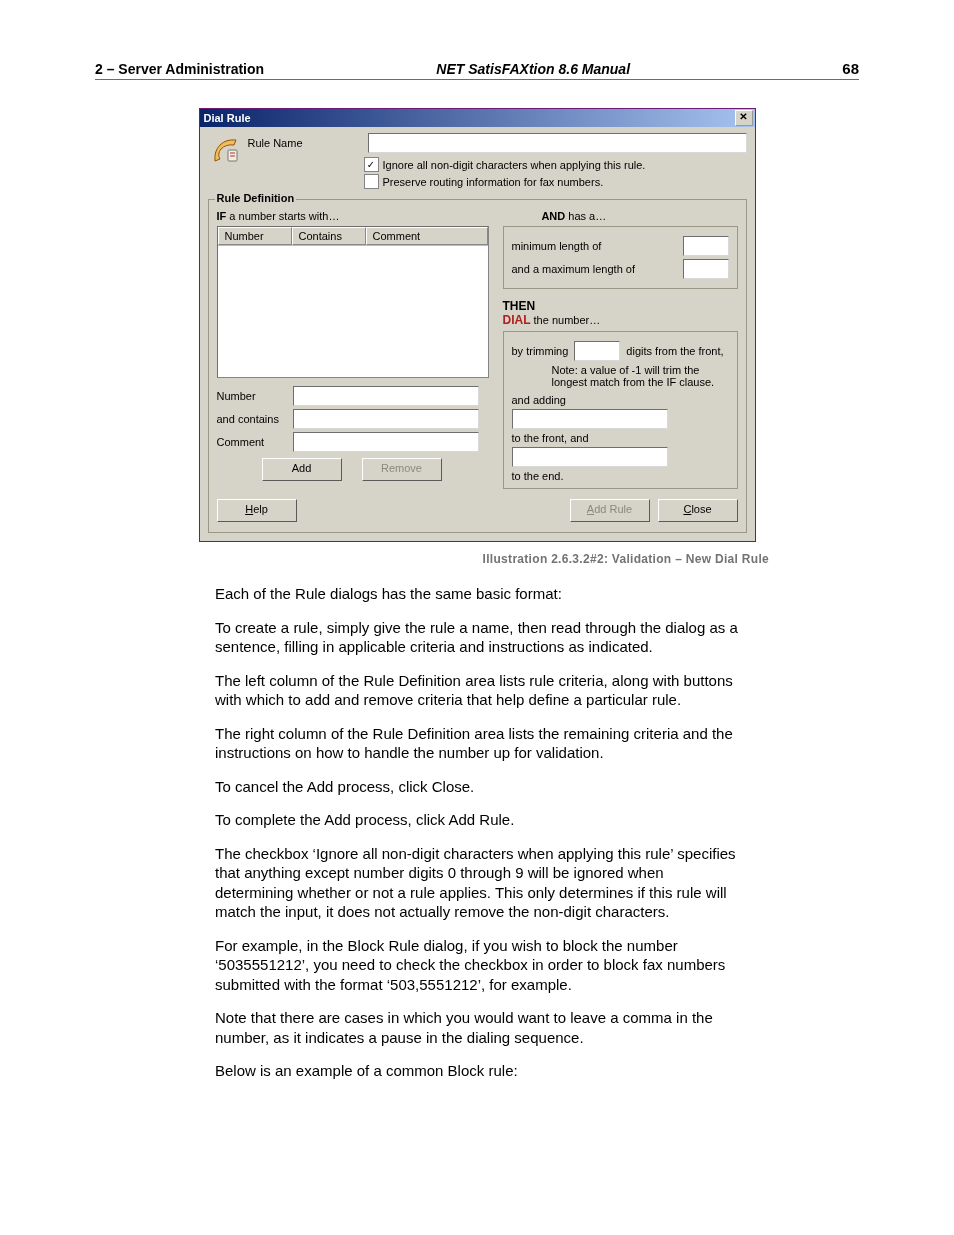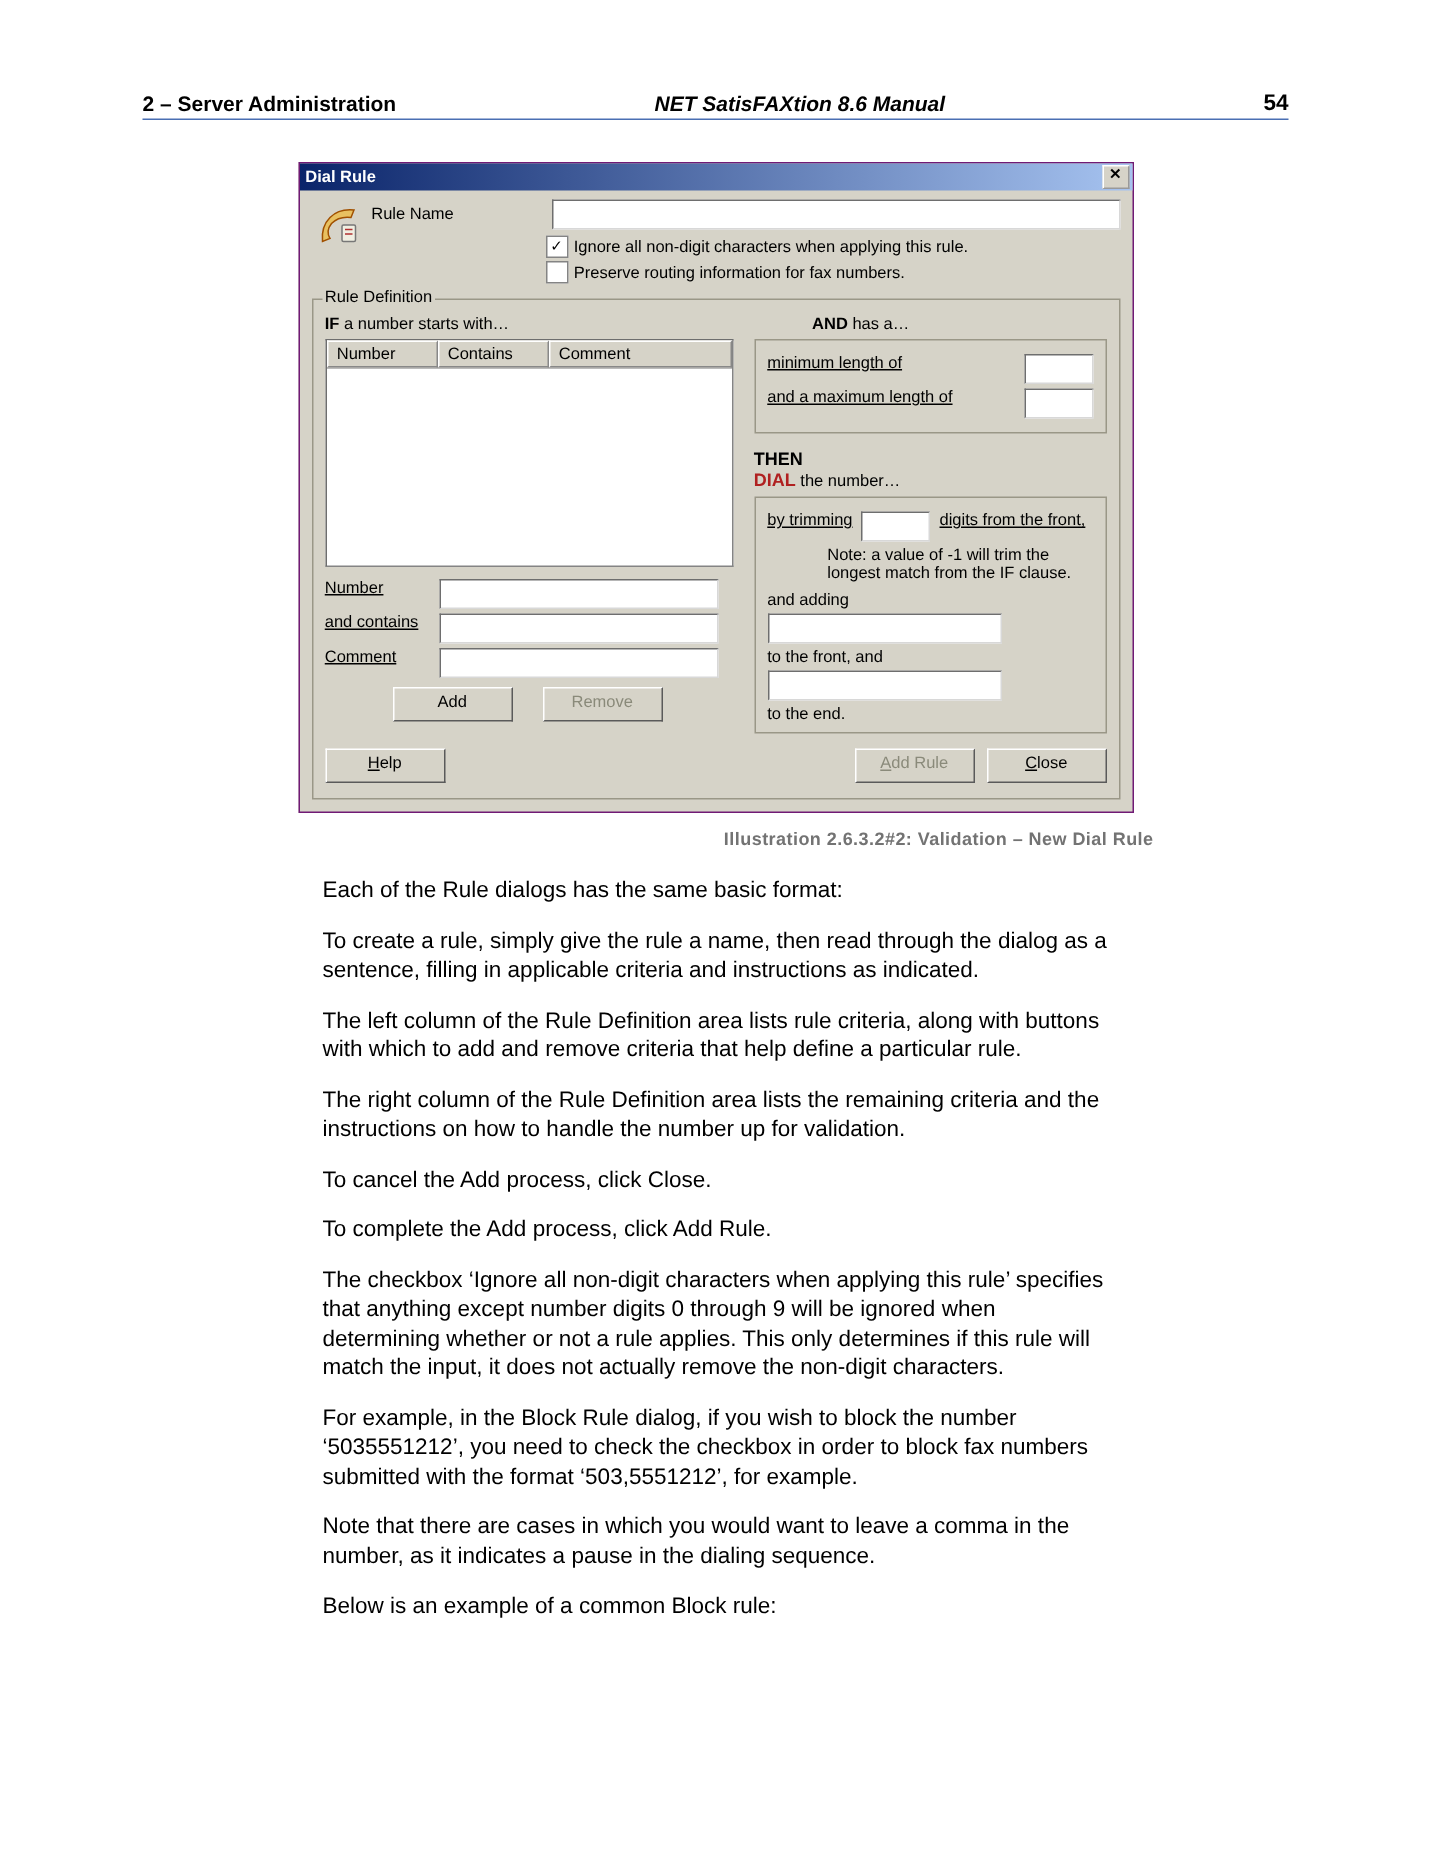--- a/index.html
+++ b/index.html
@@ -84,20 +84,21 @@
     margin-top: 10px;
     padding: 6px 8px 10px 8px;
   }
   .fieldset > .legend {
     position: absolute;
     top: -8px;
     left: 6px;
     background: #d6d3c8;
     padding: 0 2px;
     font-size: 11px;
+    font-weight: bold;
   }
   .row {
     display: flex;
     align-items: center;
   }
   .win-input {
     background: #fff;
     border: 1px solid #848484;
     border-top-color:#6e6e6e; border-left-color:#6e6e6e;
     border-right-color:#d8d8d8; border-bottom-color:#d8d8d8;
@@ -155,21 +156,21 @@
   .andlabel { font-weight:bold;}
   .thenlabel { font-weight:bold; color:#000; font-size:12px;}
   .diallabel { font-weight:bold; color:#b02020; font-size:12px;}
   .inner-box {
     border: 1px solid #9a9787;
     padding: 6px 8px;
     background: #d6d3c8;
     margin-top: 4px;
   }
   .note { font-size: 11px; padding-left: 40px; }
-  .form-row { display:flex; align-items:flex-start; gap:6px; margin: 3px 0; text-decoration: underline;}
+  .form-row { display:flex; align-items:center; gap:6px; margin: 3px 0;}
   .form-row label { width: 70px; }
   .btnrow { display:flex; gap:20px; justify-content:center; margin-top:6px;}
   .bottombar { display:flex; justify-content:space-between; align-items:center; margin-top:10px;}
   .wide { width: 180px; }
   .underline { text-decoration: underline; }
   
   .caption {
     text-align: right;
     color: #737373;
     font-weight: bold;
@@ -184,21 +185,21 @@
     padding: 0 120px 0 120px;
   }
 </style>
 </head>
 <body>
 
 <div class="page">
   <div class="header">
     <span class="header-left">2  – Server Administration</span>
     <span class="header-center">NET SatisFAXtion 8.6 Manual</span>
-    <span class="header-right">54</span>
+    <span class="header-right">68</span>
   </div>
 
   <div class="dialog">
     <div class="titlebar">
       <span>Dial Rule</span>
       <span class="close">✕</span>
     </div>
     <div class="dlg-body">
       <div class="top-area">
         <div class="icon-wrap">

